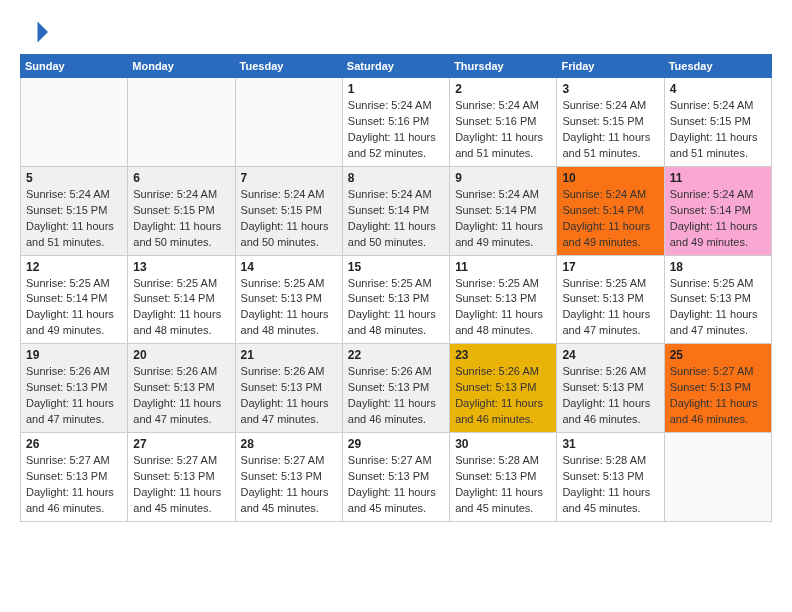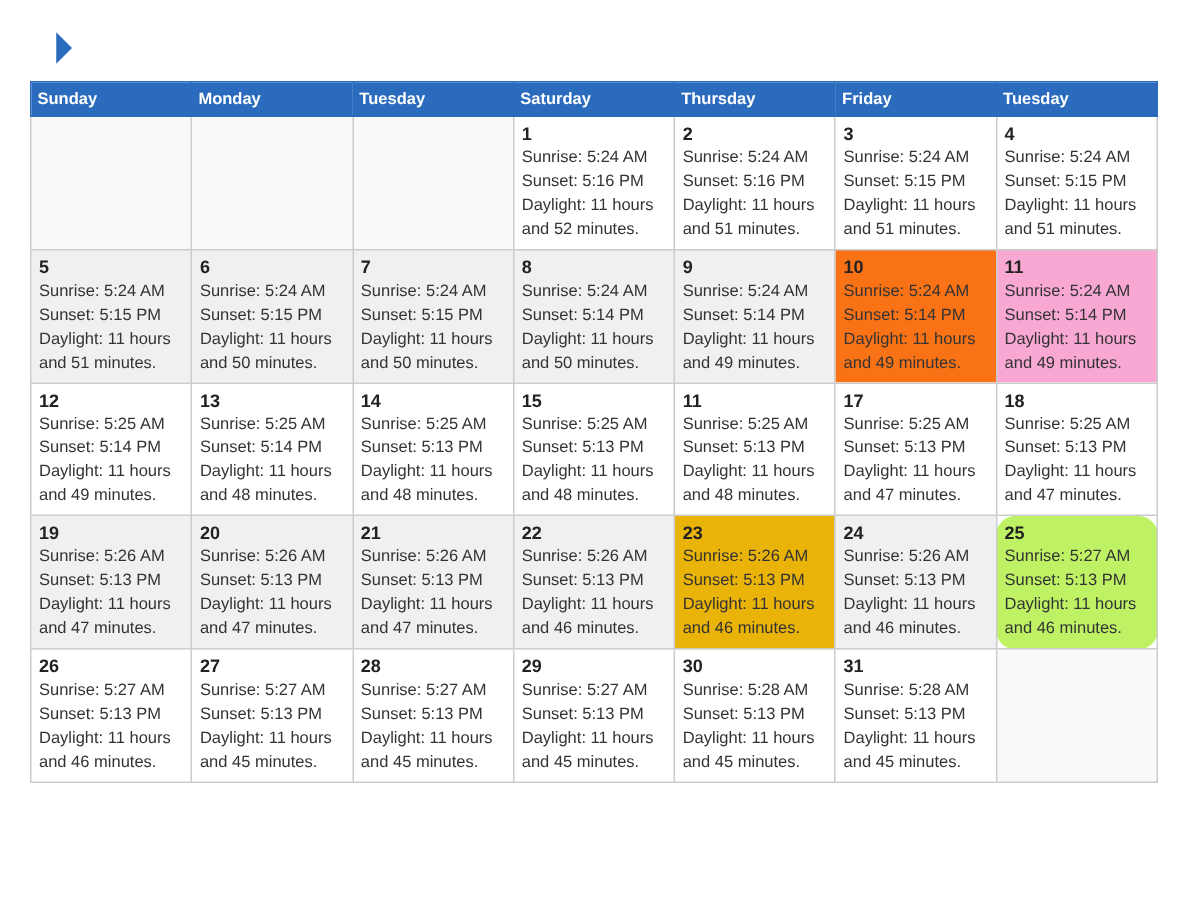--- a/index.html
+++ b/index.html
@@ -300,21 +300,21 @@
 Daylight: 11 hours
 and 46 minutes.</div>
           </td>
           <td style="background: rgb(240, 240, 240);">
             <div class="day-num">24</div>
             <div class="day-info" style="white-space: pre-line;">Sunrise: 5:26 AM
 Sunset: 5:13 PM
 Daylight: 11 hours
 and 46 minutes.</div>
           </td>
-          <td style="background: #bef264; border-radius: 13px;">
+          <td style="background: #f97316;">
             <div class="day-num">25</div>
             <div class="day-info" style="white-space: pre-line;">Sunrise: 5:27 AM
 Sunset: 5:13 PM
 Daylight: 11 hours
 and 46 minutes.</div>
           </td>
         </tr>
         <tr>
           <td>
             <div class="day-num">26</div>

